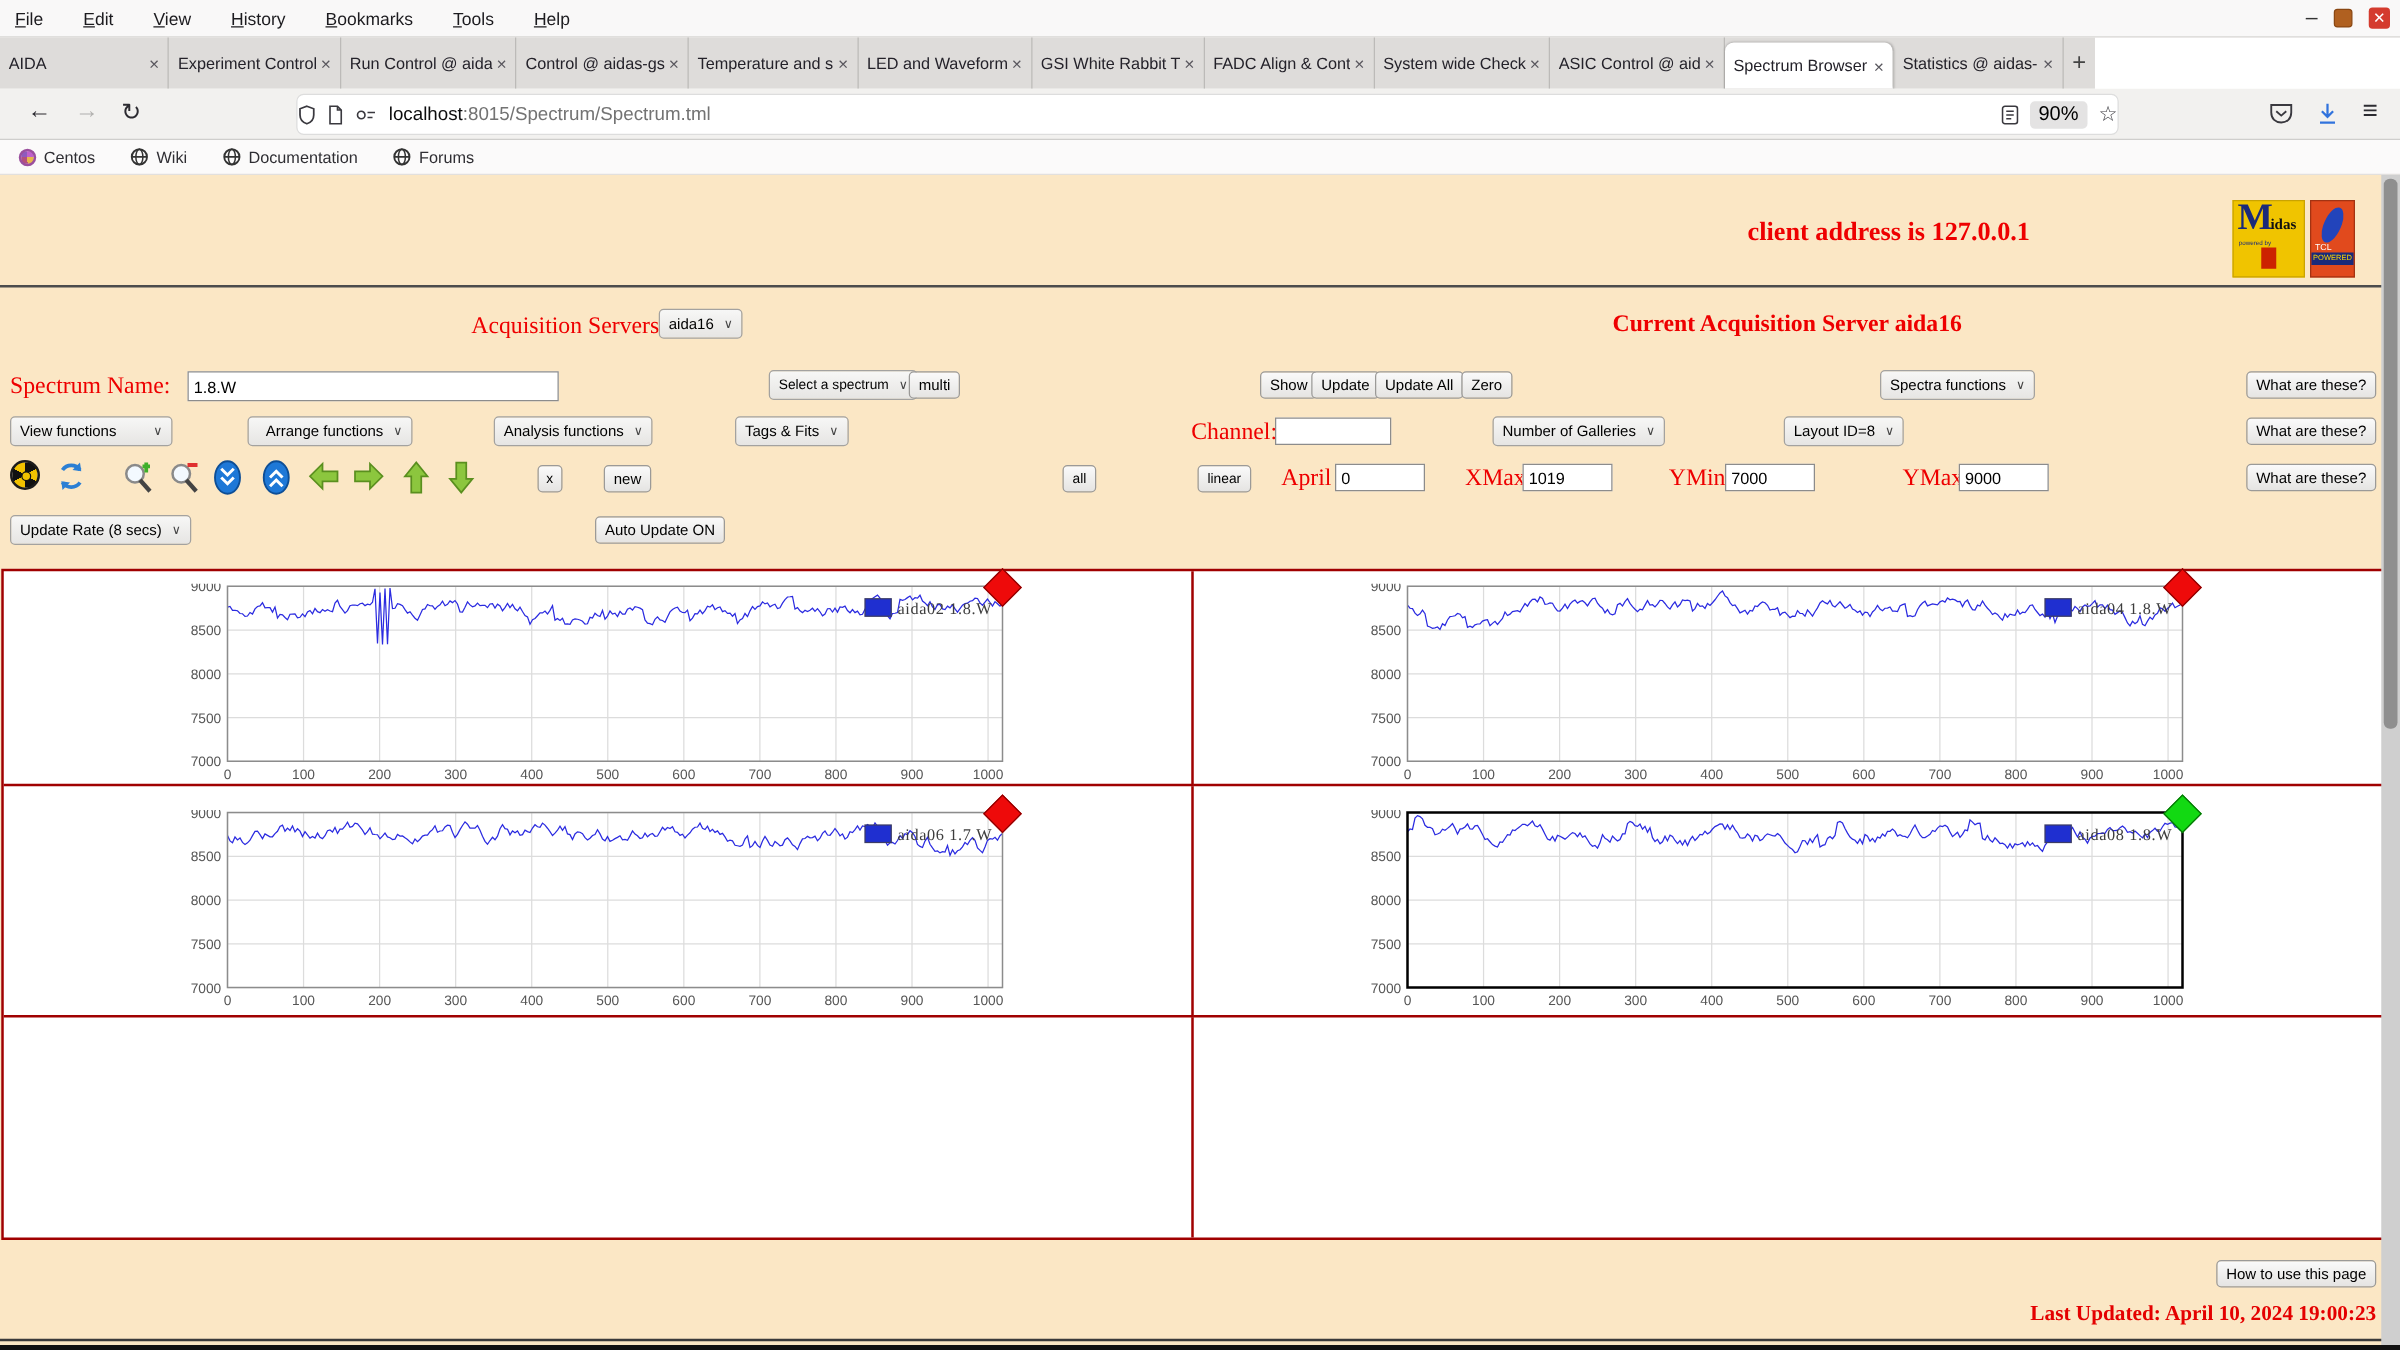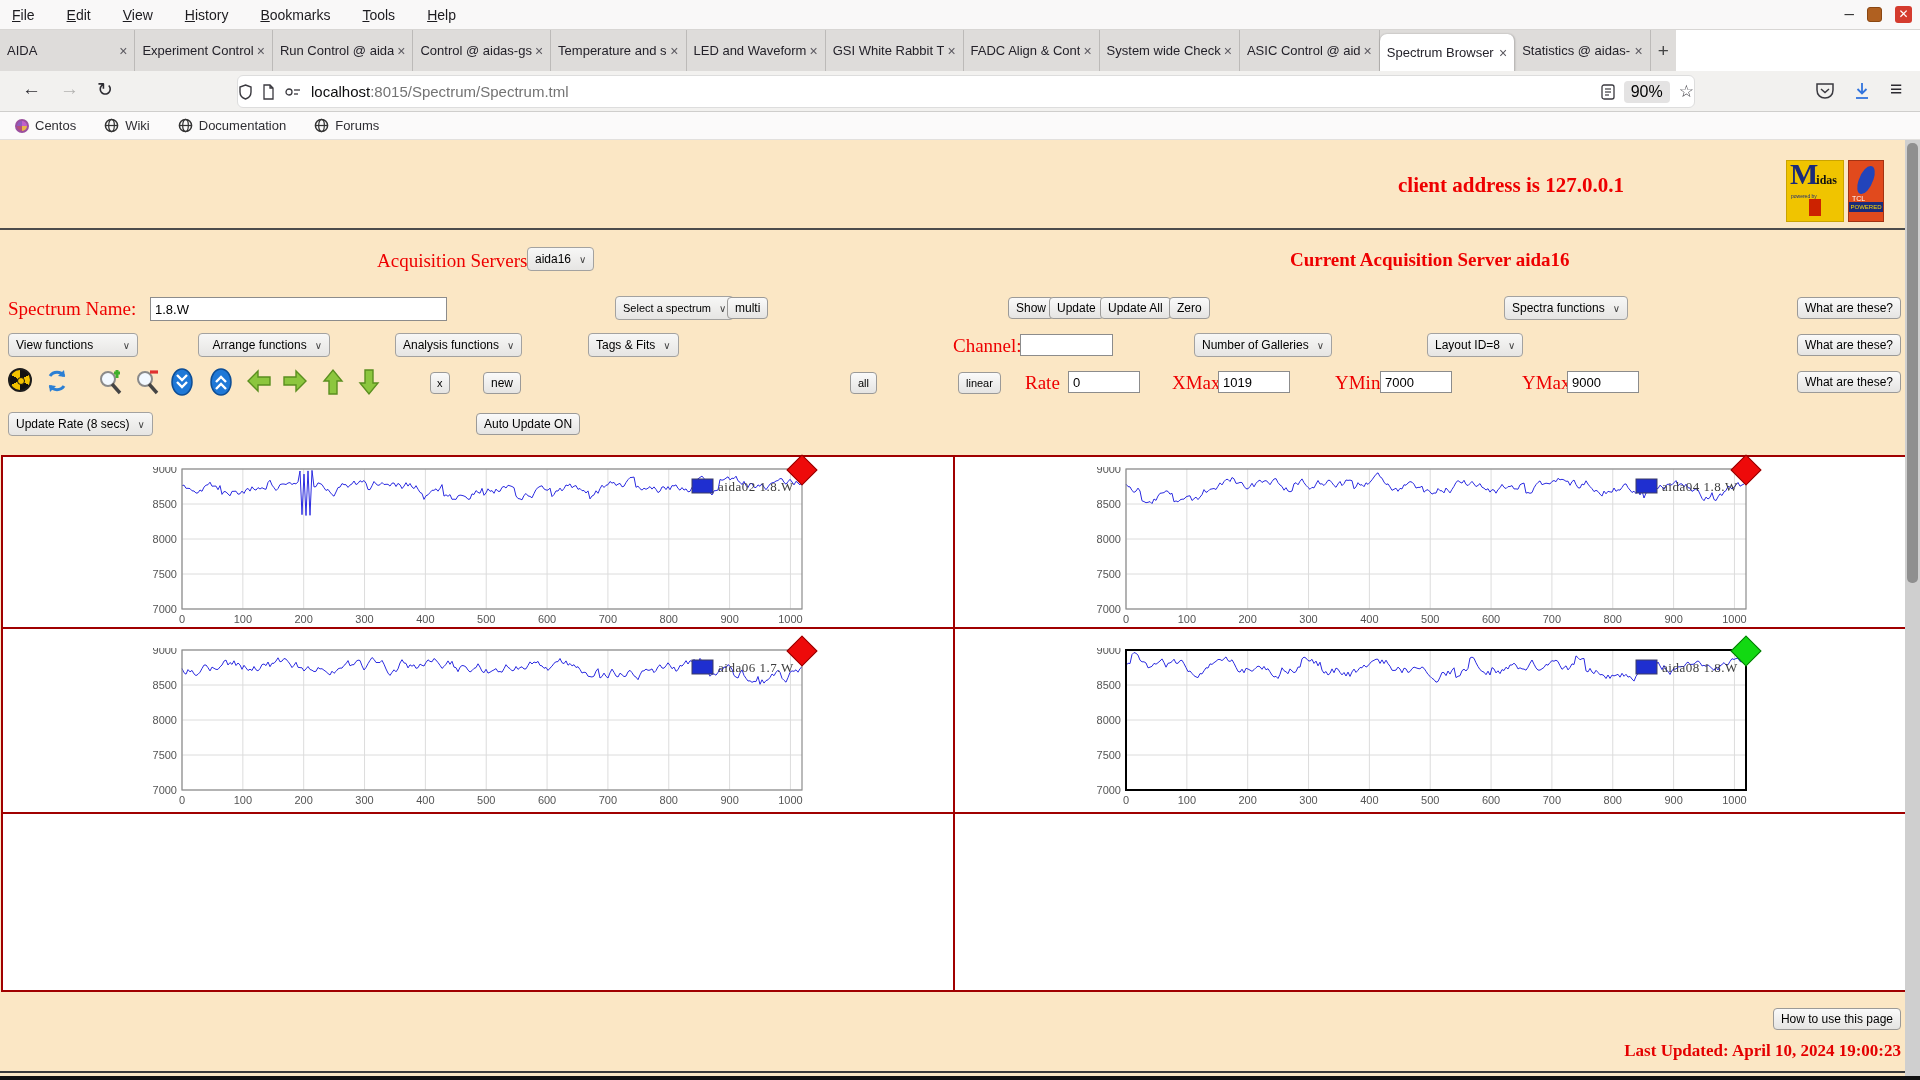--- a/index.html
+++ b/index.html
@@ -354,21 +354,21 @@
       <path d="M7 26 V13 H2 L11 2 L20 13 H15 V26 Z" fill="#8cc63e" stroke="#5a8f1f" stroke-width="1.4"></path>
     </svg>
     <svg class="tico" style="left:358px" width="22" height="28" viewBox="0 0 22 28">
       <path d="M7 2 V15 H2 L11 26 L20 15 H15 V2 Z" fill="#8cc63e" stroke="#5a8f1f" stroke-width="1.4"></path>
     </svg>
   </div>
   <span class="btn" style="left:430px;top:232px;padding:3px 6px;font-size:11px">x</span>
   <span class="btn" style="left:483px;top:232px">new</span>
   <span class="btn" style="left:850px;top:232px;font-size:11px">all</span>
   <span class="btn" style="left:958px;top:232px;font-size:11px">linear</span>
-  <span class="abs redser" style="left:1025px;top:232px">Rate</span>
+  <span class="abs redser" style="left:1025px;top:232px">April</span>
   <input class="inp" style="left: 1068px; top: 231px; width: 72px;" value="0">
   <span class="abs redser" style="left:1172px;top:232px">XMax</span>
   <input class="inp" style="left: 1218px; top: 231px; width: 72px;" value="1019">
   <span class="abs redser" style="left:1335px;top:232px">YMin</span>
   <input class="inp" style="left: 1380px; top: 231px; width: 72px;" value="7000">
   <span class="abs redser" style="left:1522px;top:232px">YMax</span>
   <input class="inp" style="left: 1567px; top: 231px; width: 72px;" value="9000">
   <span class="btn" style="right:19px;top:231px">What are these?</span>
 
   <span class="sel" style="left:8px;top:272px">

